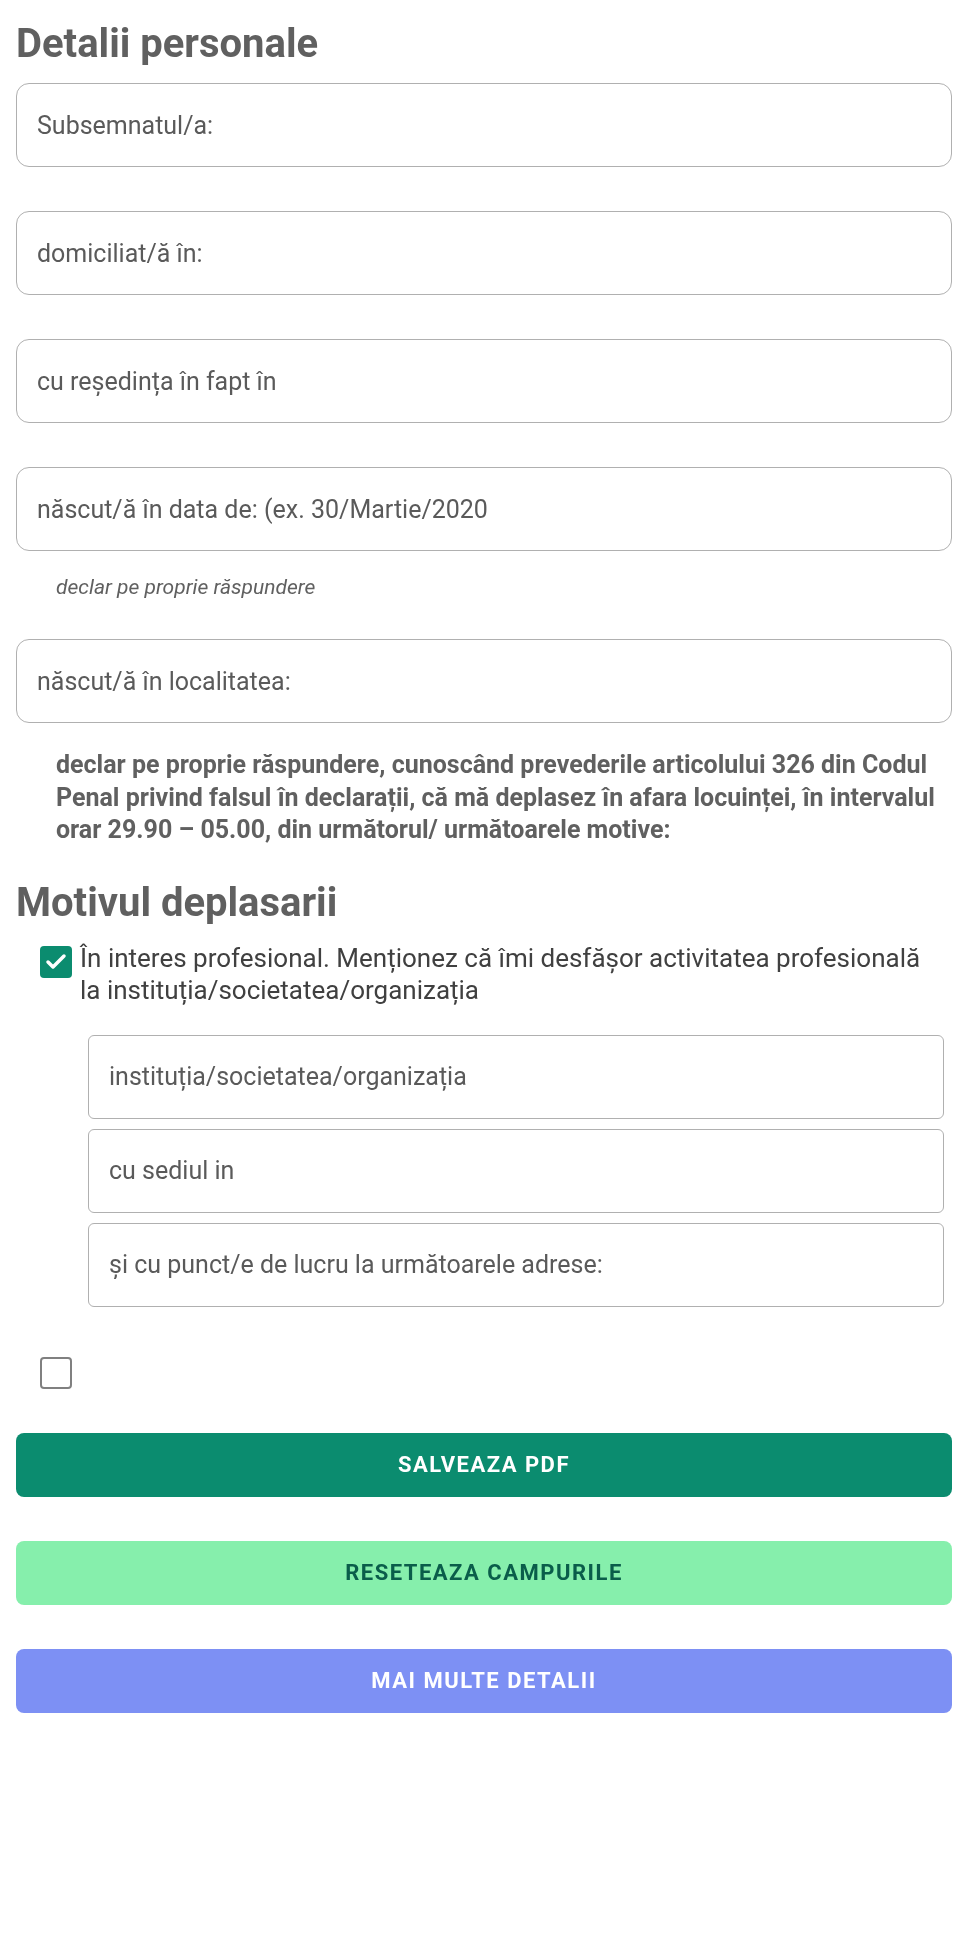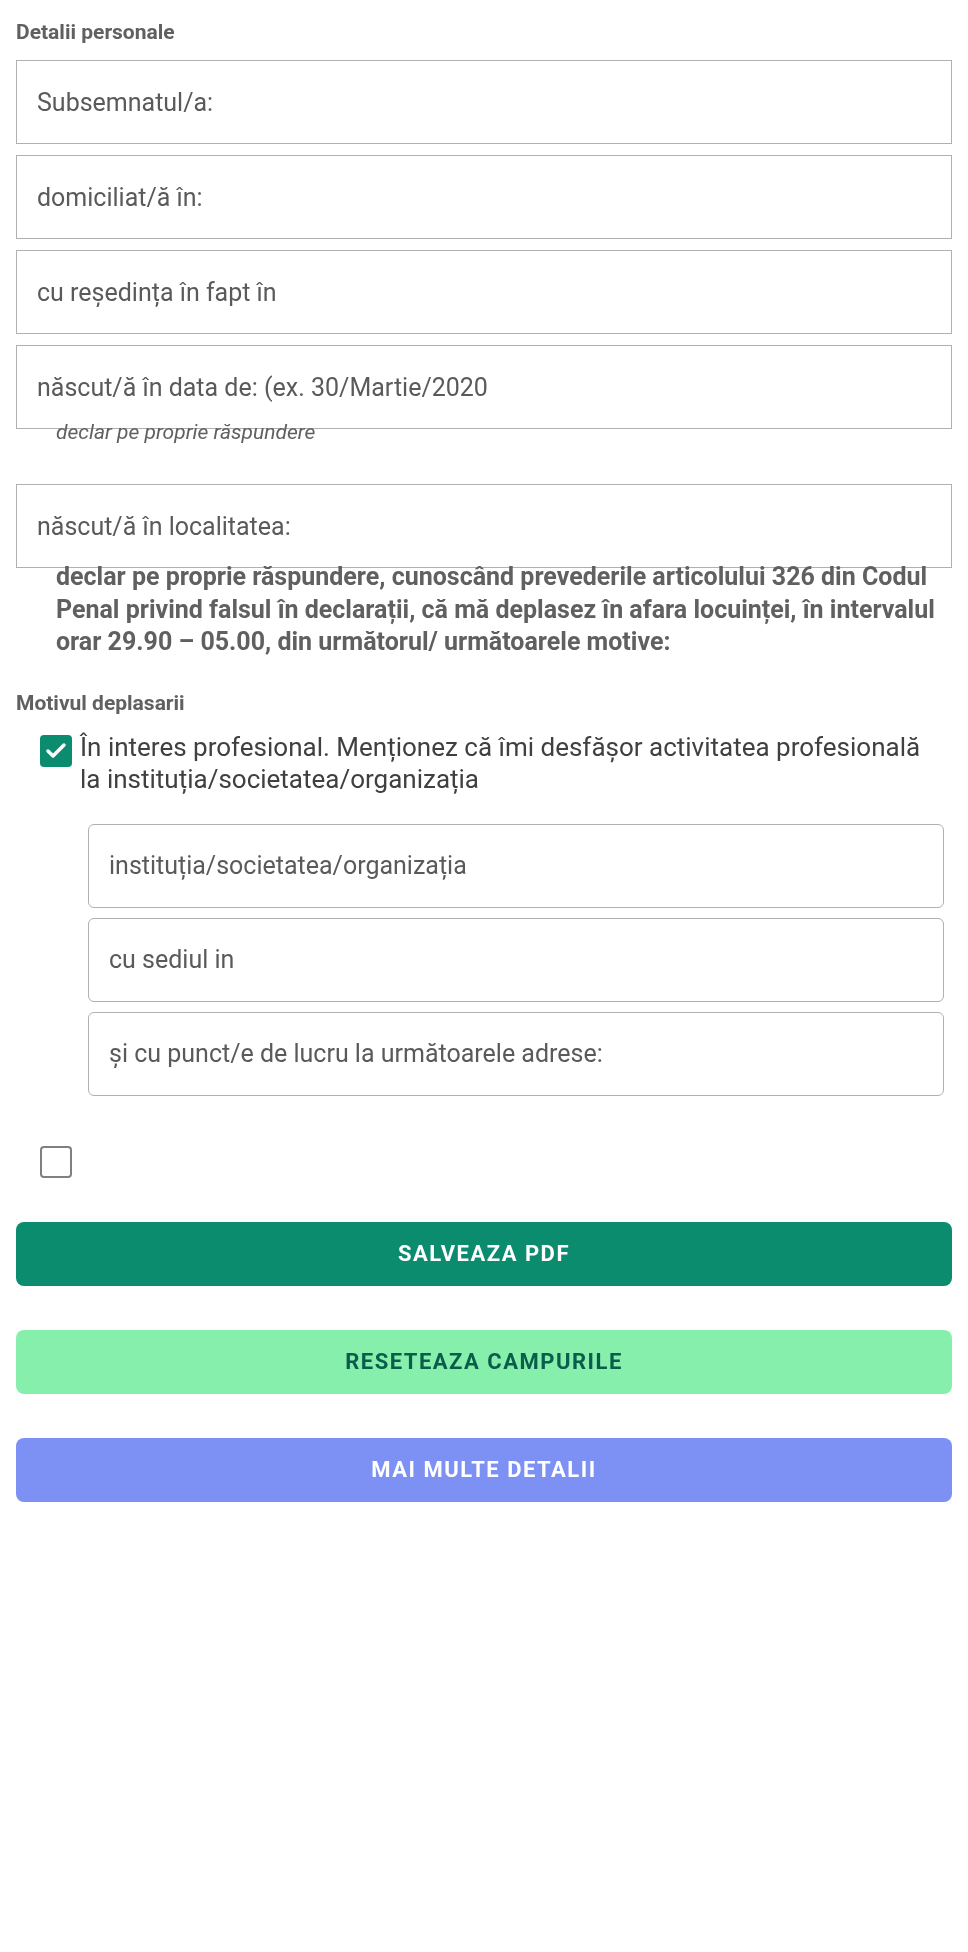--- a/index.html
+++ b/index.html
@@ -4,36 +4,36 @@
   <style>
     * { box-sizing: border-box; margin: 0; padding: 0; }
     body {
       font-family: -apple-system, BlinkMacSystemFont, "Segoe UI", Roboto, Helvetica, Arial, sans-serif;
       width: 968px;
       background: #ffffff;
       padding: 16px;
       color: #333;
     }
     .section-title {
-      font-size: 21px;
+      font-size: 40px;
       font-weight: 700;
       color: #606060;
       margin-bottom: 16px;
       margin-top: 4px;
     }
     .text-input {
       width: 100%;
       height: 84px;
       border: 1px solid #b0b0b0;
-      border-radius: 0;
+      border-radius: 13px;
       padding: 0 20px;
       font-size: 25px;
       color: #5a5a5a;
       font-family: inherit;
-      margin-bottom: 11px;
+      margin-bottom: 44px;
       outline: none;
     }
     .text-input::placeholder {
       color: #5a5a5a;
     }
     .helper-text {
       font-size: 21px;
       font-style: italic;
       color: #606060;
       margin-top: -20px;

